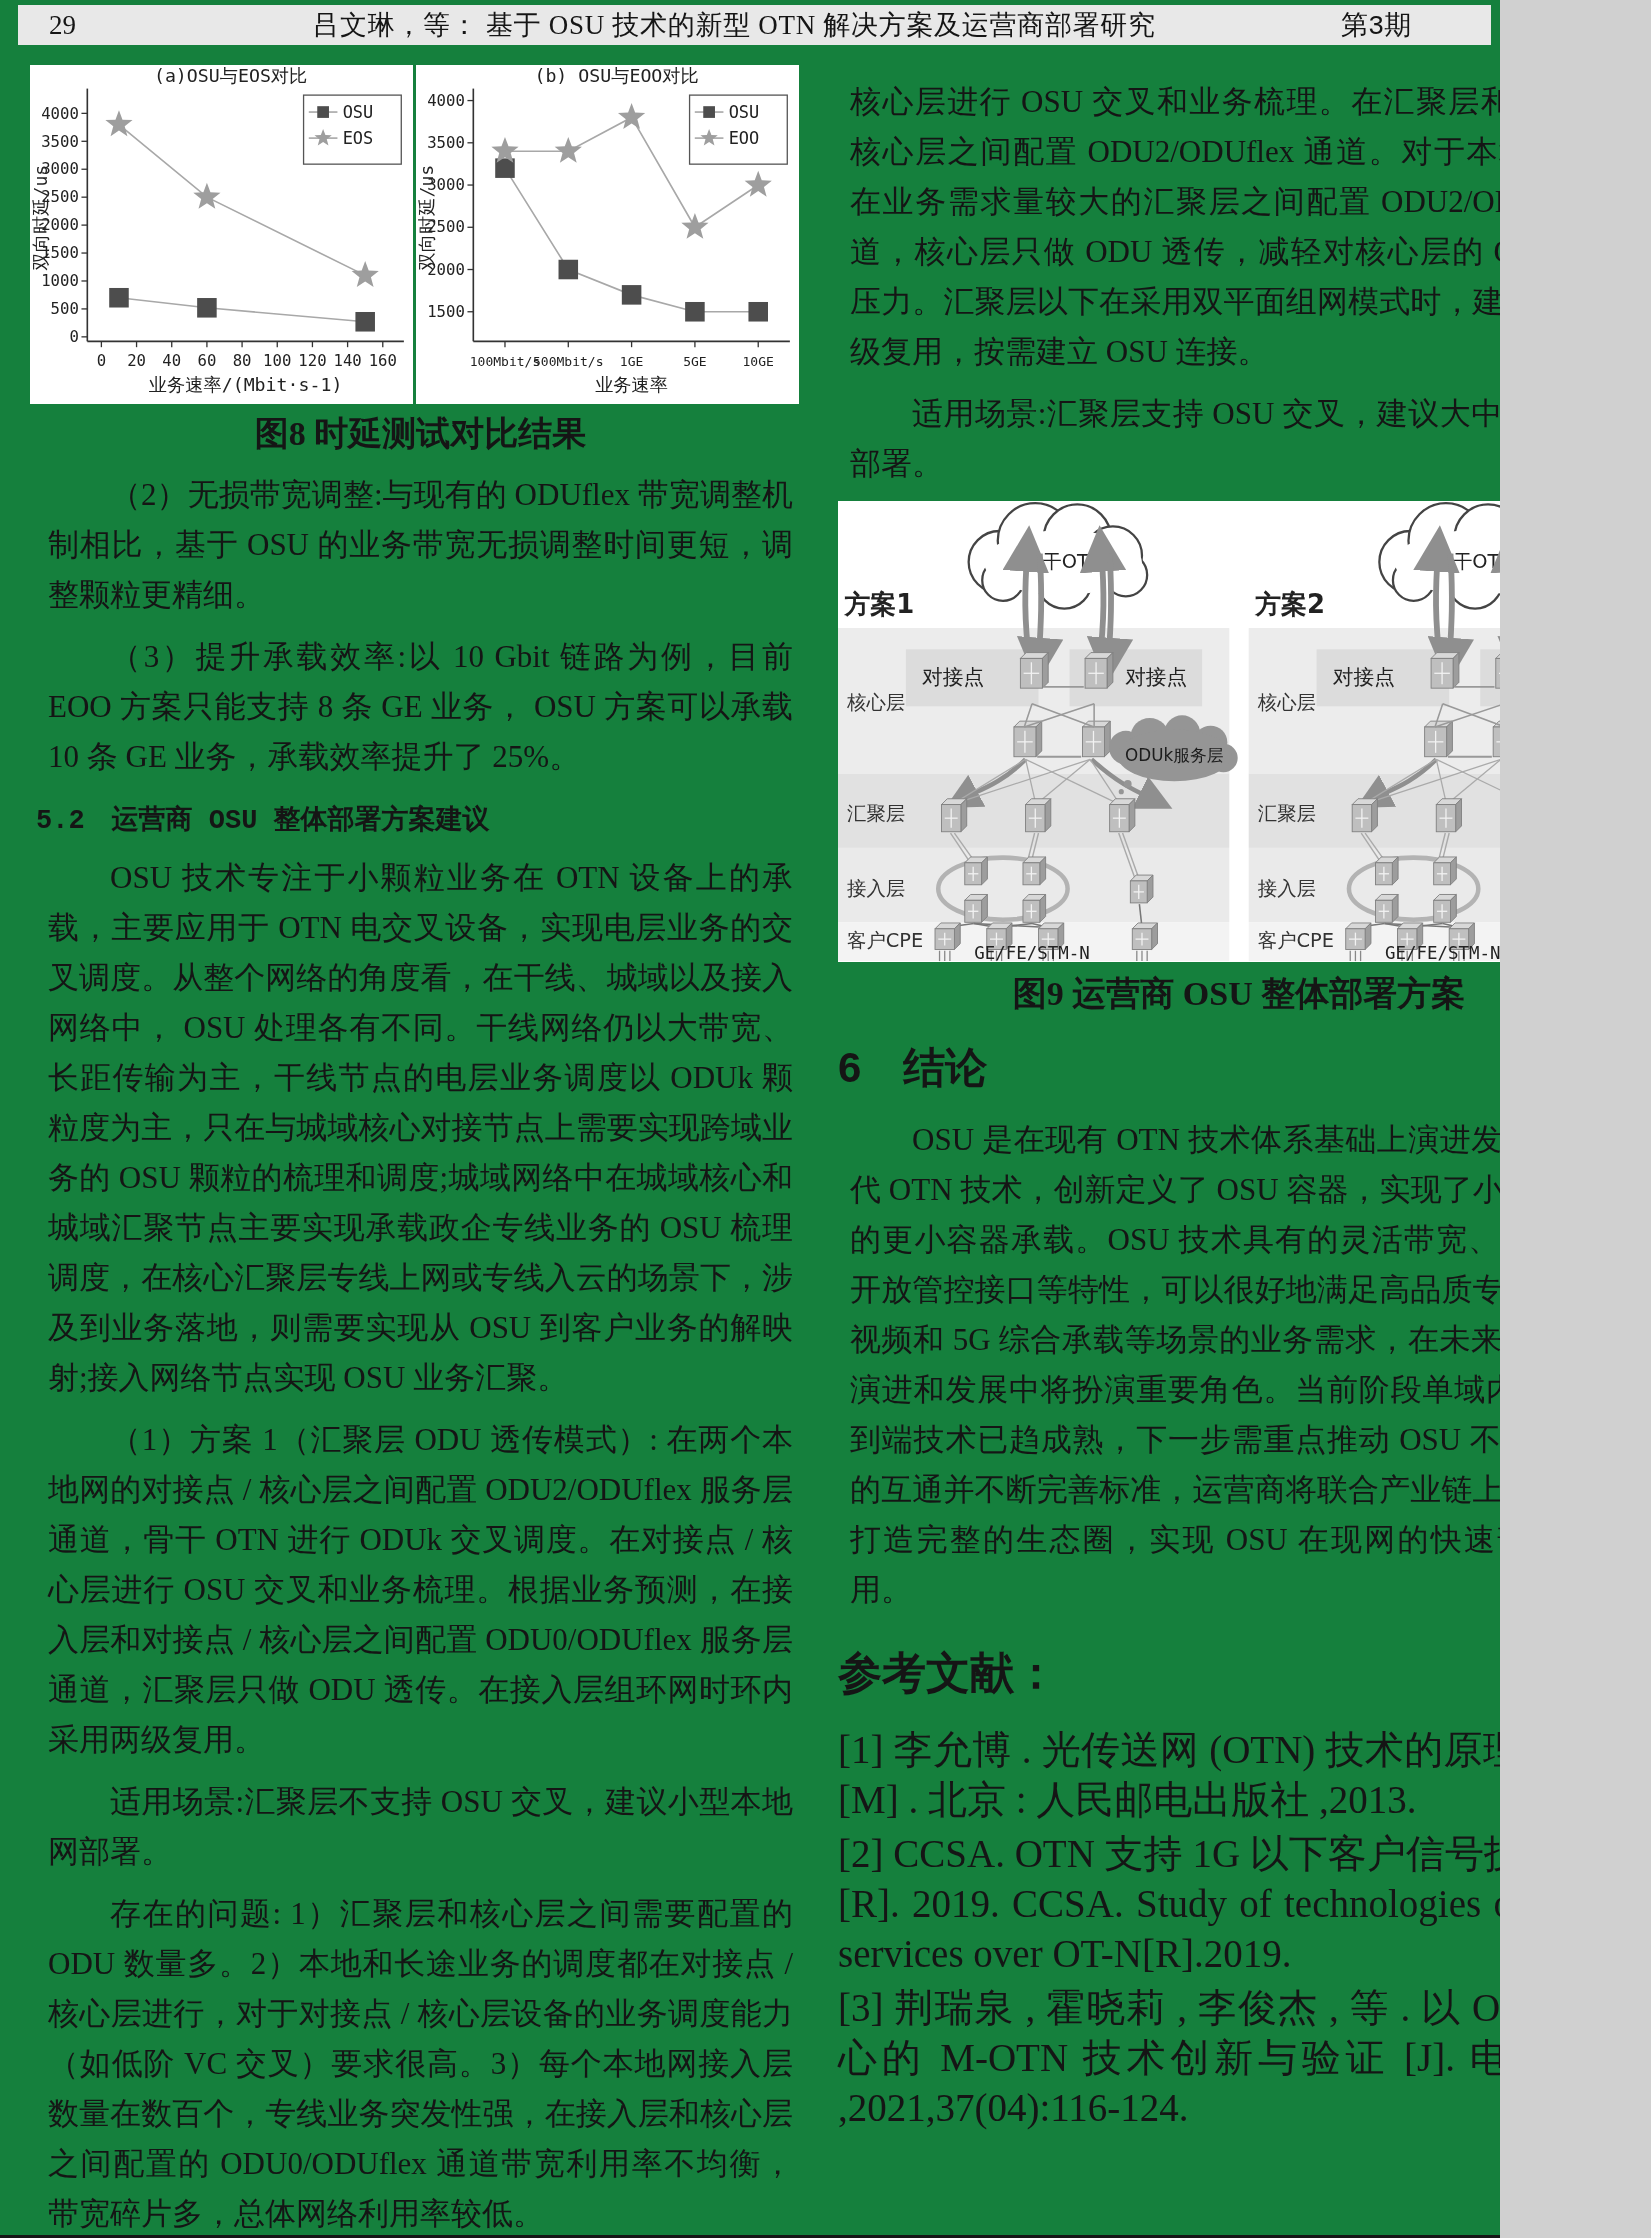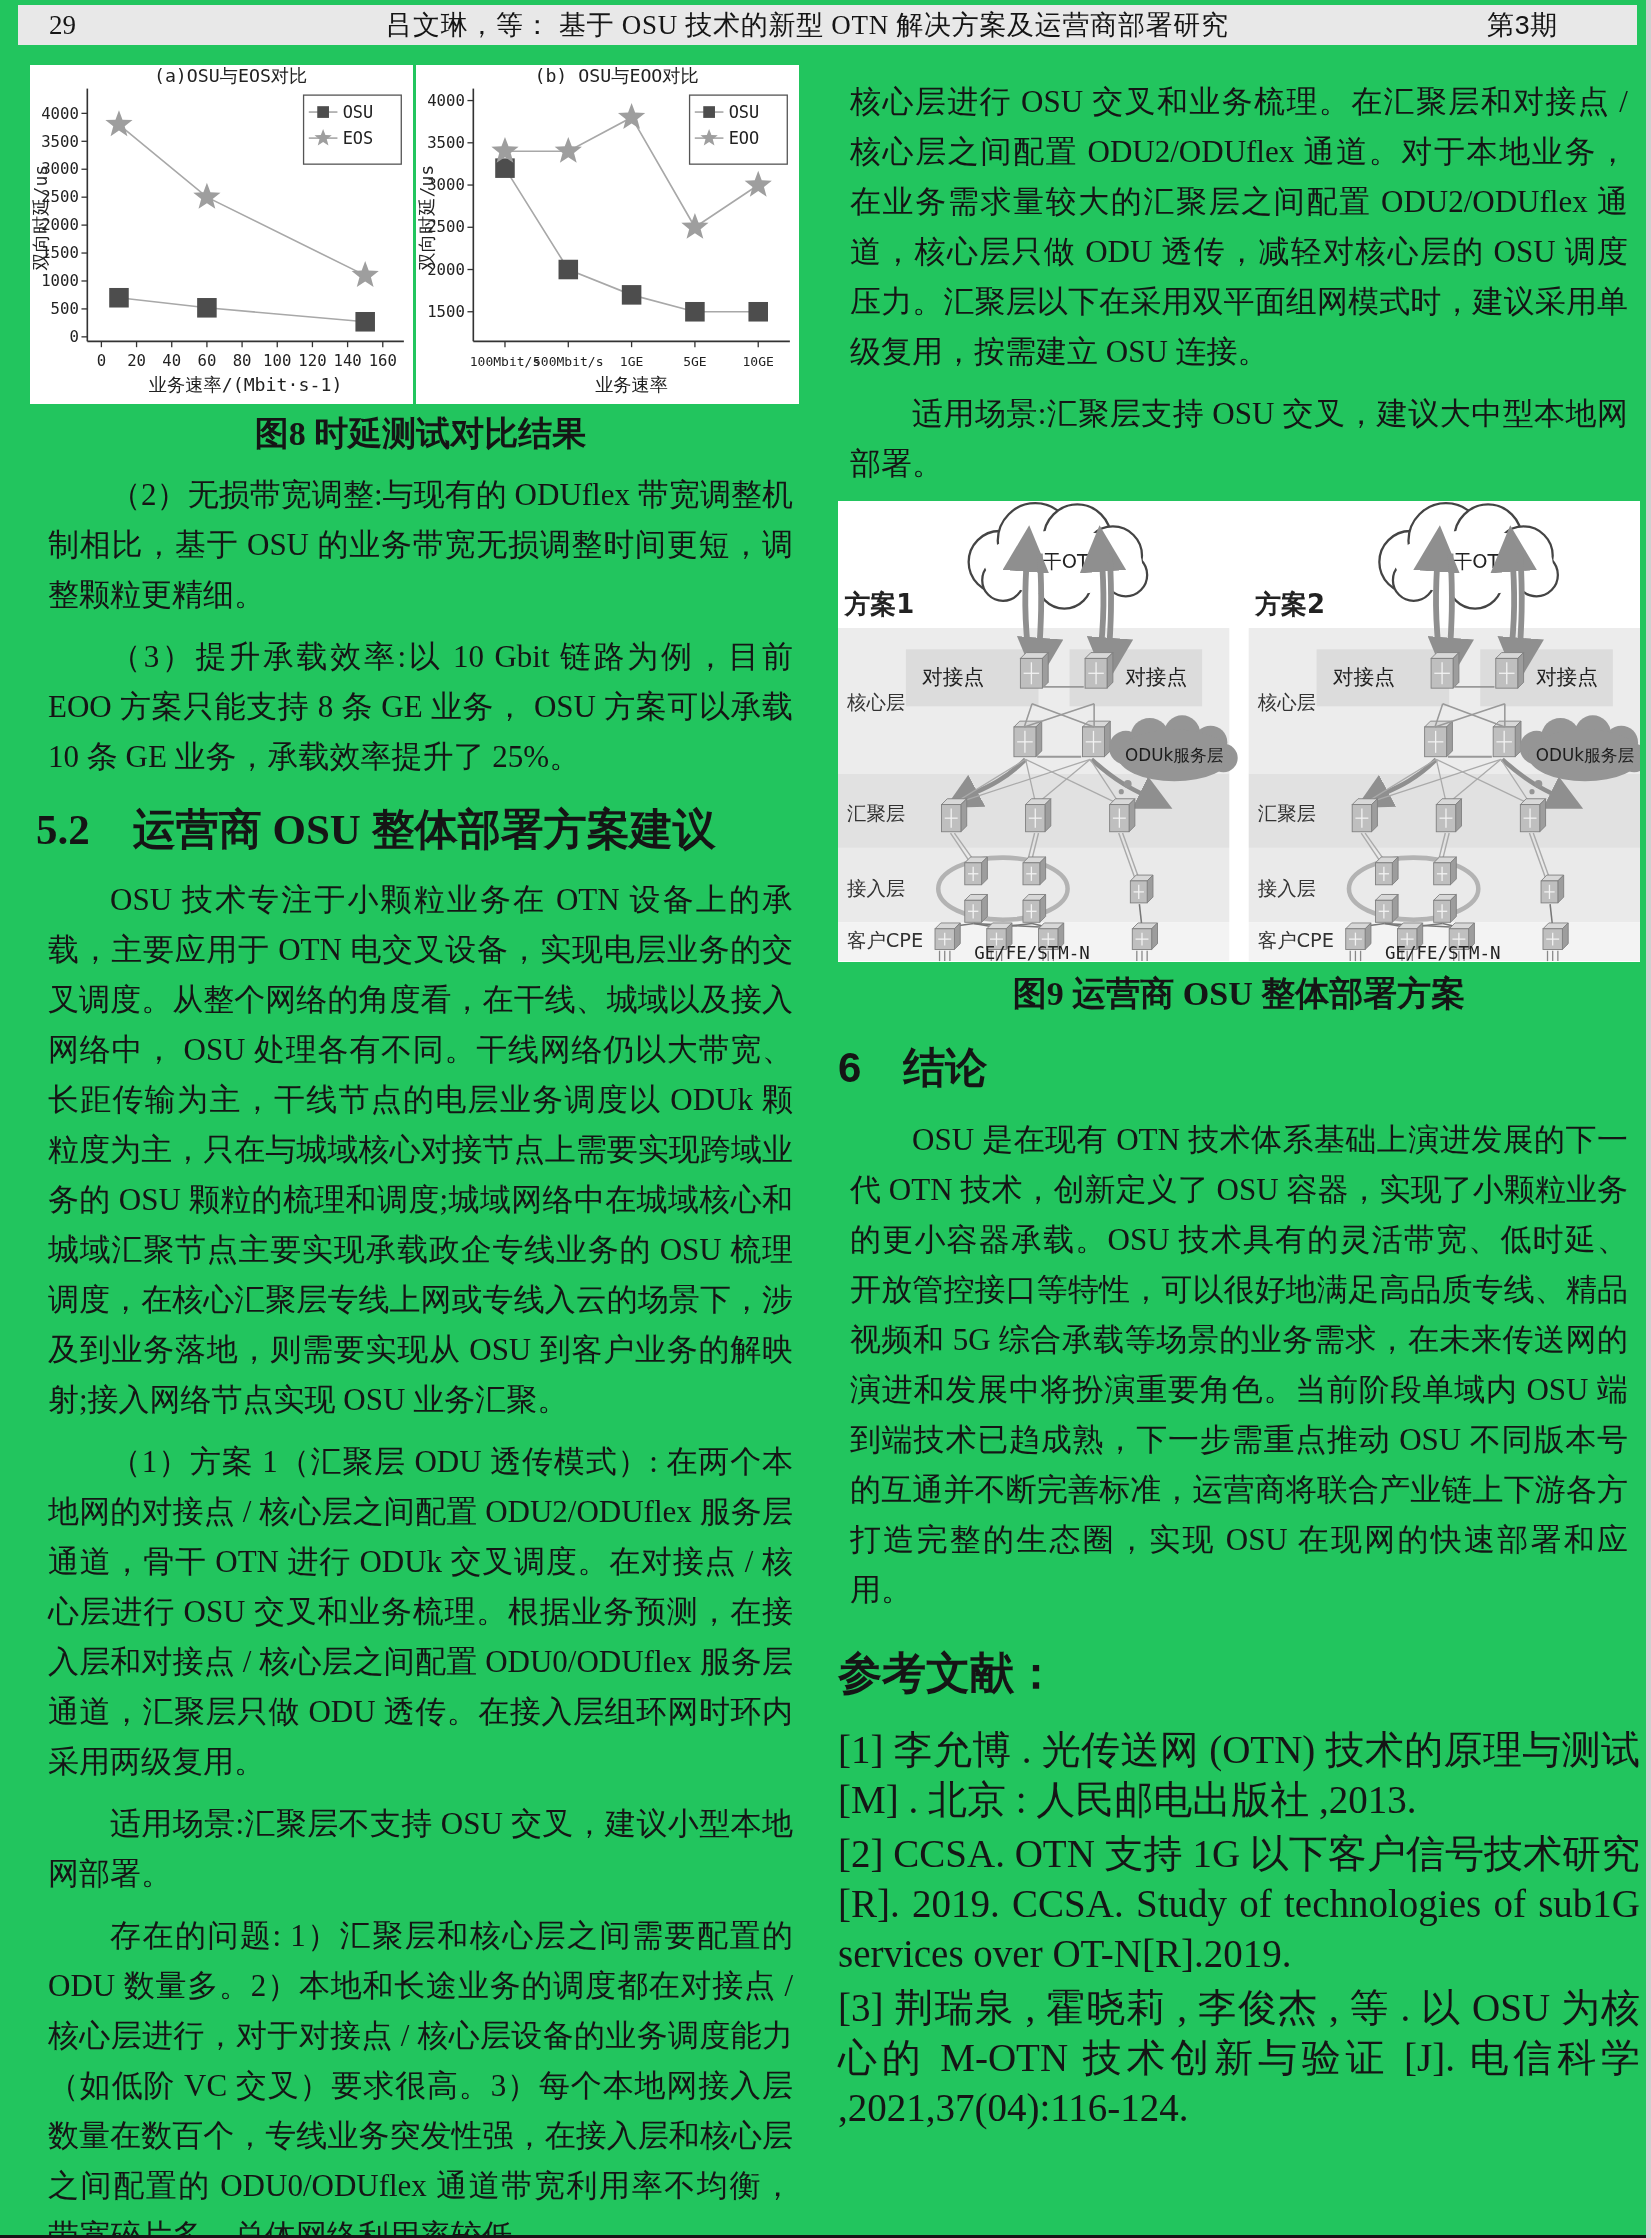--- a/index.html
+++ b/index.html
@@ -1,34 +1,34 @@
 <!DOCTYPE html>
 <html style="font-size:10.4px"><head>
 <meta charset="utf-8">
 <style>
   html,body { margin:0; padding:0; background:#d0d0d0; }
   .page {
-    position:relative; width:1646px; height:2239px; background:#22c55e;
+    position:relative; width:1500px; height:2239px; background:#15803d;
     overflow:hidden; font-family:"Liberation Serif","DejaVu Serif",serif; color:#151515;
   }
   .header-bar {
     position:absolute; top:5.2px; left:18px; right:9px; height:40px;
     background:#e8e8e8; display:flex; align-items:center;
     font-size:27px;
   }
   .header-bar .pageno { margin-left:31px; width:78px; }
   .header-bar .ptitle { flex:1; text-align:center; letter-spacing:0.7px; }
   .header-bar .issue { width:111px; text-align:left; margin-right:39px;font-family:Liberation Mono, monospace; }
   .content { position:absolute; top:65px; left:36px; width:1604px; display:flex; gap:33px; }
   .col-left  { width:769px; }
   .col-right { width:802px; }
   p.para { font-size:31px; line-height:50px; text-align:justify; margin:12px; text-indent:2em; }
   p.para.noindent { text-indent:0; }
   .caption { font-size:34px; font-weight:bold; text-align:center; margin:6.5px 0 13px; }
-  .h52 { font-family:Liberation Serif, serif; font-weight:bold; font-size:43px; margin:19.5px 0 15.6px; }
+  .h52 { font-family:Liberation Mono, monospace; font-weight:bold; font-size:27px; margin:19.5px 0 15.6px; }
   .h6  { font-family:"Liberation Sans","DejaVu Sans",sans-serif; font-weight:bold; font-size:42px; margin:23.4px 0 19.5px; }
   .refs-h { font-family:"Liberation Sans","DejaVu Sans",sans-serif; font-weight:bold; font-size:44px; margin:29px 0 22px; }
   p.ref { font-size:39px; line-height:50px; text-align:justify; margin:0 0 3.9px; }
   .charts-row { display:flex; gap:3.9px; margin-left:-6.5px; }
   .charts-row svg { width:383px; height:339px; background:#fff; }
   .fig9-wrap { margin:11.7px 0 0; }
   .fig9-wrap svg { width:802px; height:461px; background:#fff; }
   .page-edge { position:absolute; left:0; right:0; bottom:0; height:3.9px; background:#161616; }
 </style>
 </head>

